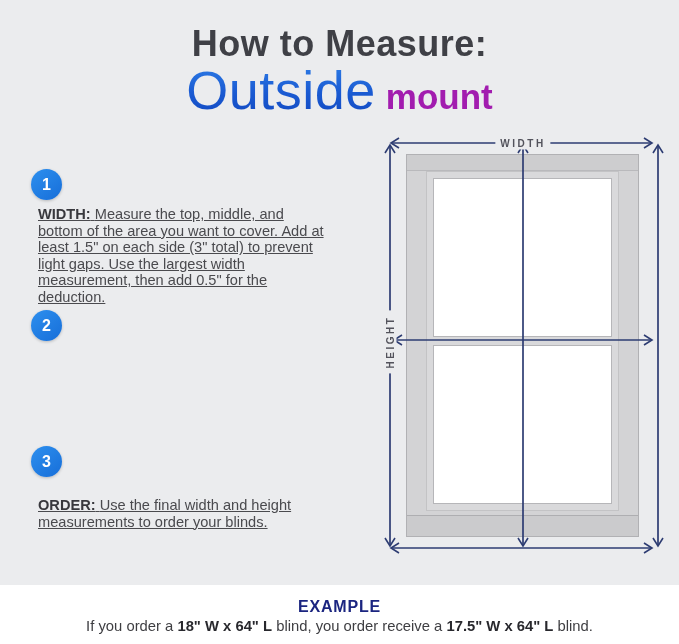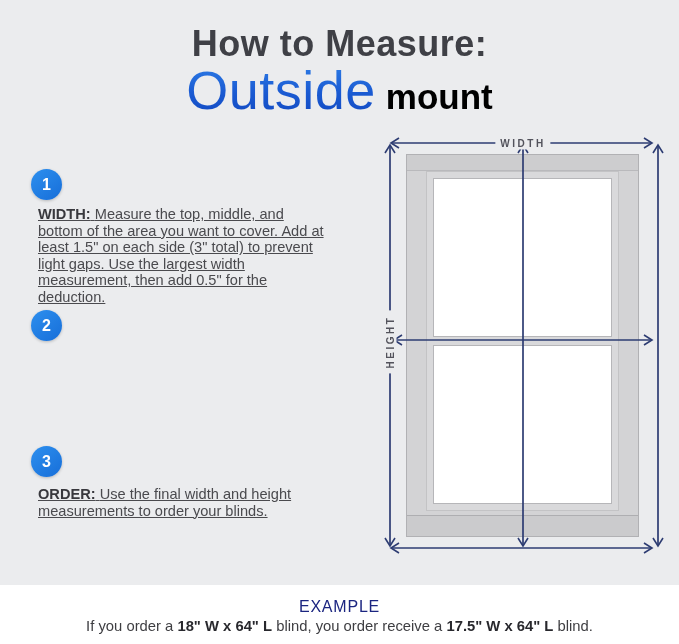--- a/index.html
+++ b/index.html
@@ -14,41 +14,41 @@
   
   .title-block { position:absolute; top:24px; left:0; width:679px; text-align:center; }
   .title-line1 { font-size:36px; line-height:40px; font-weight:700; color:#3f4046; letter-spacing:0.5px; }
   .title-line2 { margin-top:1px; line-height:50px; }
   .title-highlight {
     font-size:54px; font-weight:400; letter-spacing:0.5px;
     background:linear-gradient(180deg,#2f80e8 0%,#1a5ad2 55%,#1148c0 100%);
     -webkit-background-clip:text; background-clip:text;
     -webkit-text-fill-color:transparent; color:#1a5ad2;
   }
-  .title-suffix { font-size:35px; font-weight:600; color:#000000; margin-left:10px; }
+  .title-suffix { font-size:35px; font-weight:600; color:#a21caf; margin-left:10px; }
 
   
   .step { position:absolute; left:31px; width:352px; }
   .step-badge {
     width:31px; height:31px; border-radius:50%;
     background:linear-gradient(140deg,#2b8cec 10%,#1a73dc 85%);
     color:#ffffff; font-size:16px; font-weight:700;
     display:flex; align-items:center; justify-content:center;
     box-shadow:0 1px 3px rgba(0,0,0,0.22);
   }
   .step-text {
     margin:6px 0 0 7px;
     font-size:14.6px; line-height:16.5px;
     color:#4a4a4e; white-space:pre-line;text-decoration:underline;
   }
   .step-text strong { color:#38383d; font-weight:700; }
   #step-1 { top:169px; }
   #step-2 { top:310px; }
   #step-3 { top:446px; }
-  #step-3 .step-text { margin-top:9px; }
+  #step-3 .step-text { margin-top:20px; }
 
   
   .window-outer {
     position:absolute; left:406px; top:154px; width:233px; height:383px;
     background:#d3d3d5; border:1px solid #b1b1b4;
   }
   .window-head { position:absolute; top:0; left:0; right:0; height:16px;
     background:#cdcdcf; border-bottom:1px solid #b9b9bc; }
   .window-sill { position:absolute; bottom:0; left:0; right:0; height:21px;
     background:#cbcbcd; border-top:1px solid #aeaeb1; }
@@ -66,21 +66,21 @@
     padding:1px 5px; white-space:nowrap;
   }
   #width-label { left:523px; top:143px; transform:translate(-50%,-50%); }
   #height-label { left:390px; top:342px; transform:translate(-50%,-50%) rotate(-90deg); }
 
   
   .example-strip {
     position:absolute; left:0; top:585px; width:679px; height:59px;
     background:#ffffff; text-align:center;
   }
-  .example-heading { margin-top:13px; font-size:16px; font-weight:400; color:#1b2580; letter-spacing:0.8px; }
+  .example-heading { margin-top:13px; font-size:16px; font-weight:700; color:#1b2580; letter-spacing:0.8px; }
   .example-body { margin-top:2px; font-size:14.8px; color:#3e3e42; }
   .example-body b { color:#28282d; font-weight:700; }
 </style>
 </head>
 <body>
 
 <div class="canvas">
 
   <div class="title-block">
     <div class="title-line1">How to Measure:</div>

